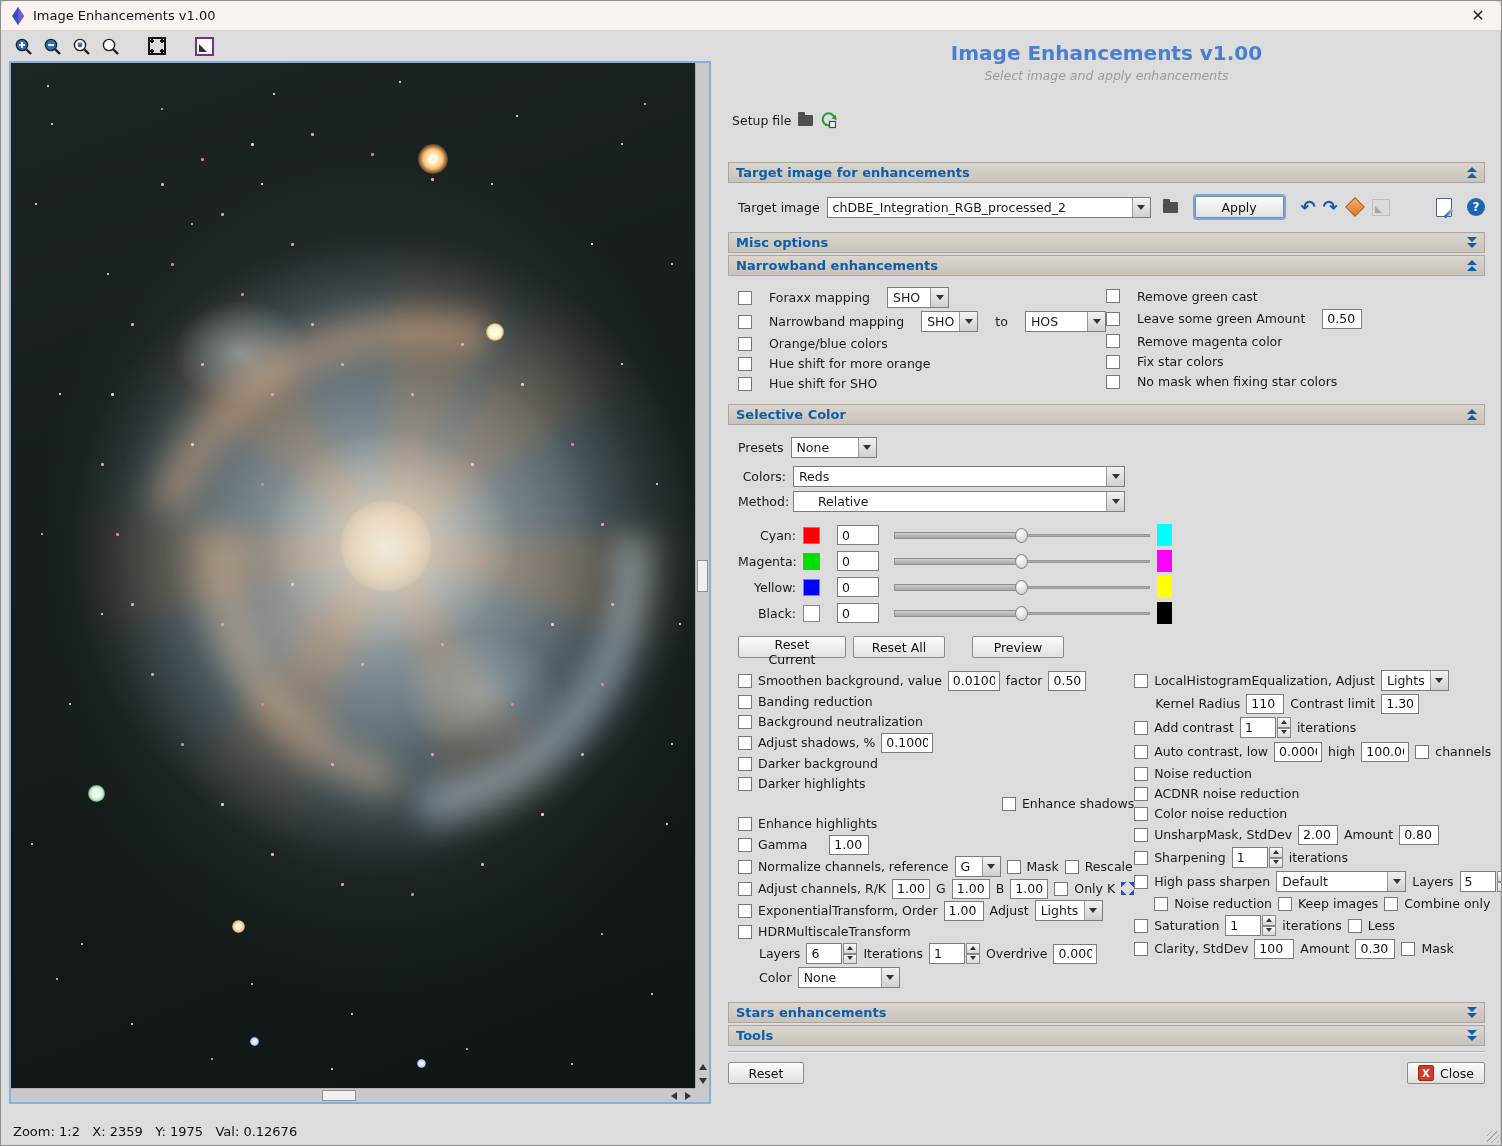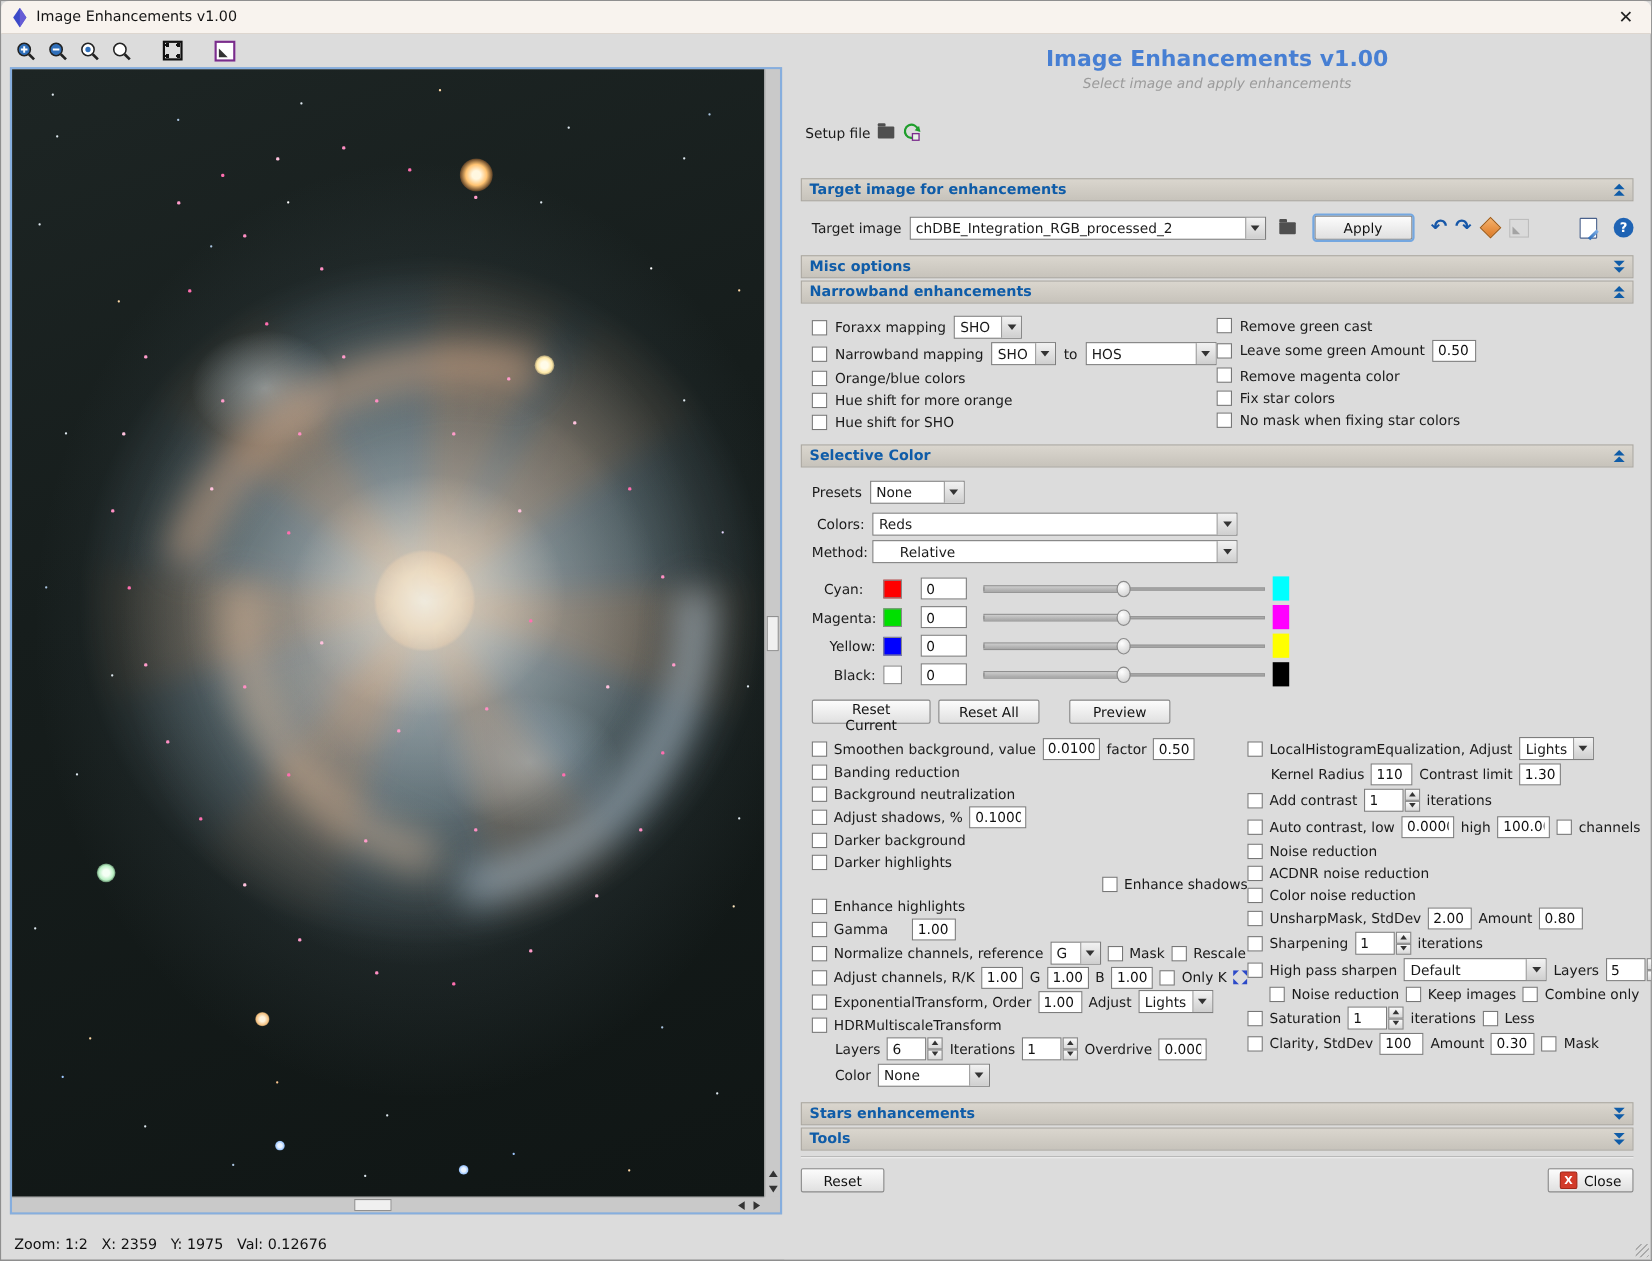--- a/index.html
+++ b/index.html
@@ -111,21 +111,21 @@
   .spin-btns b i{width:0;height:0;border-left:3px solid transparent;border-right:3px solid transparent;}
   .spin-btns b:first-child i{border-bottom:4px solid #333;}
   .spin-btns b:last-child i{border-top:4px solid #333;margin-top:-1px;}
 
   .row{display:flex;align-items:center;} .gap7{gap:7px;}
   .lbl{white-space:nowrap;}
 
   
   .twocol{display:flex;margin-left:10px;}
   .nb-left{width:368px;} .nb-right{flex:1;}
-  .nb-row{display:flex;align-items:center;height:23px;margin-bottom:1px;gap:7px;}
+  .nb-row{display:flex;align-items:center;height:23px;margin-bottom:1px;gap:17px;}
   .g-left{width:398px;} .g-right{flex:1;}
   .g-row{display:flex;align-items:center;height:21px;margin-bottom:1px;gap:6px;}
 
   
   .sc-row{display:flex;align-items:center;margin-left:10px;gap:7px;}
   .sw{width:17px;height:17px;border:1px solid #888;box-sizing:border-box;}
   .sw-r{width:15px;height:22px;border:none;}
   .slider{position:relative;width:256px;height:17px;}
   .sl-line{position:absolute;left:0;right:0;top:7px;height:3px;background:#ababab;border:1px solid #979797;box-sizing:border-box;}
   .sl-fill{position:absolute;left:0;width:50%;top:5px;height:7px;background:linear-gradient(#cdcdcd,#a6a6a6);border:1px solid #8f8f8f;box-sizing:border-box;}
@@ -390,21 +390,21 @@
       <span class="lbl" style="width:48px;text-align:right;">Method:</span>
       <span class="combo" style="width:332px;padding-left:19px;">
           <span class="combo-t">Relative</span>
           <span class="combo-b">
             <i></i>
           </span>
         </span>
     </div>
 
     <div class="sc-row" style="margin-top:12px;height:22px;">
-      <span class="lbl" style="width:58px;text-align:center;">Cyan:</span>
+      <span class="lbl" style="width:58px;text-align:right;">Cyan:</span>
       <span class="sw" style="background: rgb(255, 0, 0);"></span>
       <input class="inp" style="width: 42px; margin-left: 10px;" value="0">
       <span class="slider" style="margin-left:8px;">
           <span class="sl-line"></span>
           <span class="sl-fill"></span>
           <span class="sl-thumb"></span>
         </span>
       <span class="sw sw-r" style="background: rgb(0, 255, 255);"></span>
     </div>
     <div class="sc-row" style="margin-top:4px;height:22px;">

